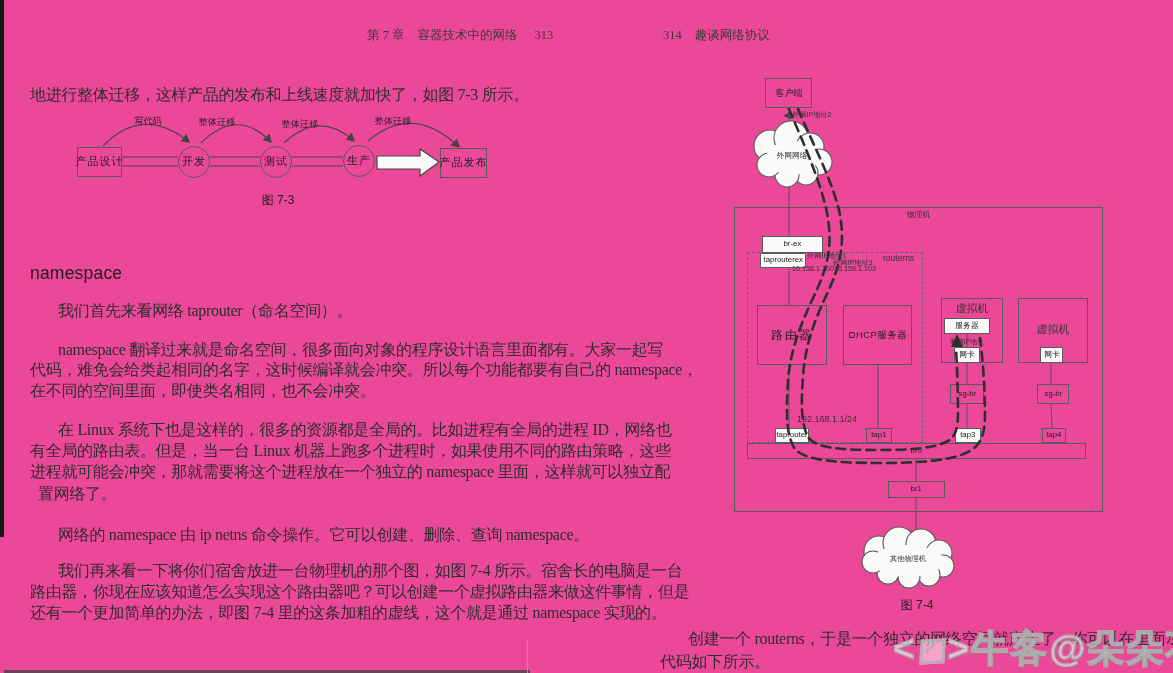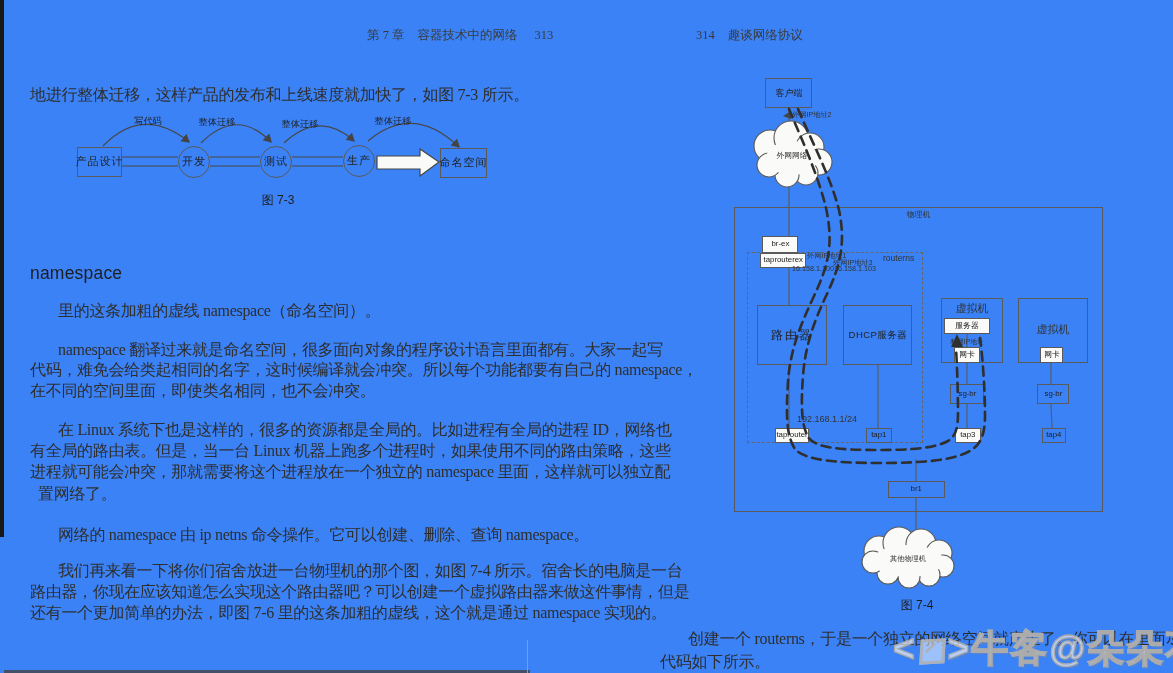--- a/index.html
+++ b/index.html
@@ -1,19 +1,19 @@
 <!DOCTYPE html>
 <html><head>
 <meta charset="utf-8">
 <style>
   * { margin:0; padding:0; box-sizing:border-box; }
   html,body { width:1173px; height:673px; }
   #canvas {
     position:relative; width:1173px; height:673px;
-    background:#3b82f6; overflow:hidden;
+    background:#ec4899; overflow:hidden;
     font-family:"Liberation Sans","DejaVu Sans",sans-serif;
     color:#2c2c2c;
     padding-left:16px;
   }
   svg.layer { position:absolute; left:0; top:0; z-index:1; }
   svg#overlay { z-index:3; pointer-events:none; }
   .line {
     position:absolute; white-space:nowrap; z-index:2;
     font-family:"Liberation Serif","DejaVu Serif",serif;
     font-size:16px; letter-spacing:-0.3px; color:#2e2e2e;
@@ -138,61 +138,61 @@
   <div class="box f11 circle" style="left:178px; top:146px; width:32px; height:32px;">
       <span>开发</span>
     </div>
   <div class="box f11 circle" style="left:260px; top:146px; width:32px; height:32px;">
       <span>测试</span>
     </div>
   <div class="box f11 circle" style="left:343px; top:145px; width:32px; height:32px;">
       <span>生产</span>
     </div>
   <div class="box f11" style="left:440px; top:148px; width:47px; height:30px;">
-      <span>命名空间</span>
+      <span>产品发布</span>
     </div>
 
   <div class="arclbl" style="left:128px; top:115px; width:40px;">写代码</div>
   <div class="arclbl" style="left:197px; top:116px; width:40px;">整体迁移</div>
   <div class="arclbl" style="left:280px; top:118px; width:40px;">整体迁移</div>
   <div class="arclbl" style="left:371px; top:115px; width:44px;">整体迁移</div>
   <div class="cap" style="left:238px; top:192px; width:80px;">图 7-3</div>
 
   <div class="heading" style="left:30px; top:263px;">namespace</div>
 
-  <div class="line" style="left:58px; top:301px;">里的这条加粗的虚线 namespace（命名空间）。</div>
+  <div class="line" style="left:58px; top:301px;">我们首先来看网络 taprouter（命名空间）。</div>
   <div class="line" style="left:30px; top:360px;">代码，难免会给类起相同的名字，这时候编译就会冲突。所以每个功能都要有自己的 namespace，</div>
   <div class="line" style="left:58px; top:340px;">namespace 翻译过来就是命名空间，很多面向对象的程序设计语言里面都有。大家一起写</div>
   <div class="line" style="left:30px; top:381px;">在不同的空间里面，即使类名相同，也不会冲突。</div>
   <div class="line" style="left:58px; top:420px;">在 Linux 系统下也是这样的，很多的资源都是全局的。比如进程有全局的进程 ID，网络也</div>
   <div class="line" style="left:30px; top:441px;">有全局的路由表。但是，当一台 Linux 机器上跑多个进程时，如果使用不同的路由策略，这些</div>
   <div class="line" style="left:30px; top:462px;">进程就可能会冲突，那就需要将这个进程放在一个独立的 namespace 里面，这样就可以独立配</div>
   <div class="line" style="left:30px; top:484px;margin-left:8px;">置网络了。</div>
   <div class="line" style="left:58px; top:525px;">网络的 namespace 由 ip netns 命令操作。它可以创建、删除、查询 namespace。</div>
   <div class="line" style="left:58px; top:561px;">我们再来看一下将你们宿舍放进一台物理机的那个图，如图 7-4 所示。宿舍长的电脑是一台</div>
   <div class="line" style="left:30px; top:582px;">路由器，你现在应该知道怎么实现这个路由器吧？可以创建一个虚拟路由器来做这件事情，但是</div>
-  <div class="line" style="left:30px; top:603px;">还有一个更加简单的办法，即图 7-6 里的这条加粗的虚线，这个就是通过 namespace 实现的。</div>
-
-  <div class="hdr" style="left:663px; top:27px;margin-left:33px;">
+  <div class="line" style="left:30px; top:603px;">还有一个更加简单的办法，即图 7-4 里的这条加粗的虚线，这个就是通过 namespace 实现的。</div>
+
+  <div class="hdr" style="left:663px; top:27px;">
     <span>314</span><span class="gap1">趣谈网络协议</span>
   </div>
 
   <div class="box f9" style="left:765px; top:78px; width:47px; height:30px;">
       <span>客户端</span>
     </div>
   <div class="tiny" style="left:792px; top:110px;">外网IP地址2</div>
   <div class="tinyc" style="left:757px; top:150px; width:70px;">外网网络</div>
 
   <div class="box" style="left:734px; top:207px; width:369px; height:305px;"></div>
   <div class="tinyc" style="left:734px; top:209px; width:369px;">物理机</div>
 
   <div class="dashedbox" style="left:747px; top:252px; width:176px; height:191px;"></div>
   <div class="tiny" style="left:883px; top:253px; transform-origin:0 0; font-size:10px; transform:scale(0.85);">routerns</div>
 
-  <div class="box" style="left:762px; top:236px; width:36px; height:17px; background:#fafaf8;">
+  <div class="box" style="left:762px; top:236px; width:61px; height:17px; background:#fafaf8;">
       <span>br-ex</span>
     </div>
   <div class="box" style="left:760px; top:253px; width:46px; height:15px; background:#fafaf8;">
       <span>taprouterex</span>
     </div>
   <div class="tiny" style="left:807px; top:251px;">外网IP地址1</div>
   <div class="tiny" style="left:833px; top:258px;">外网IP地址3</div>
   <div class="tiny" style="left:792px; top:265px;">16.158.1.100</div>
   <div class="tiny" style="left:834px; top:265px;">16.158.1.103</div>
 
@@ -233,20 +233,23 @@
   <div class="box" style="left:866px; top:428px; width:26px; height:15px;">
       <span>tap1</span>
     </div>
   <div class="box" style="left:955px; top:428px; width:26px; height:15px; background:#fafaf8;">
       <span>tap3</span>
     </div>
   <div class="box" style="left:1042px; top:428px; width:24px; height:15px;">
       <span>tap4</span>
     </div>
 
+  <div class="box" style="left:747px; top:443px; width:339px; height:16px;">
+      <span>br0</span>
+    </div>
   <div class="box" style="left:888px; top:481px; width:57px; height:17px;">
       <span>br1</span>
     </div>
 
   <div class="tinyc" style="left:868px; top:554px; width:80px; transform:scale(0.72);">其他物理机</div>
   <div class="cap" style="left:877px; top:597px; width:80px;">图 7-4</div>
 
   <div class="line" style="left:688px; top:629px;">创建一个 routerns，于是一个独立的网络空间就产生了。你可以在里面尽情设置自己的规则，</div>
   <div class="line" style="left:660px; top:652px;">代码如下所示。</div>
 

